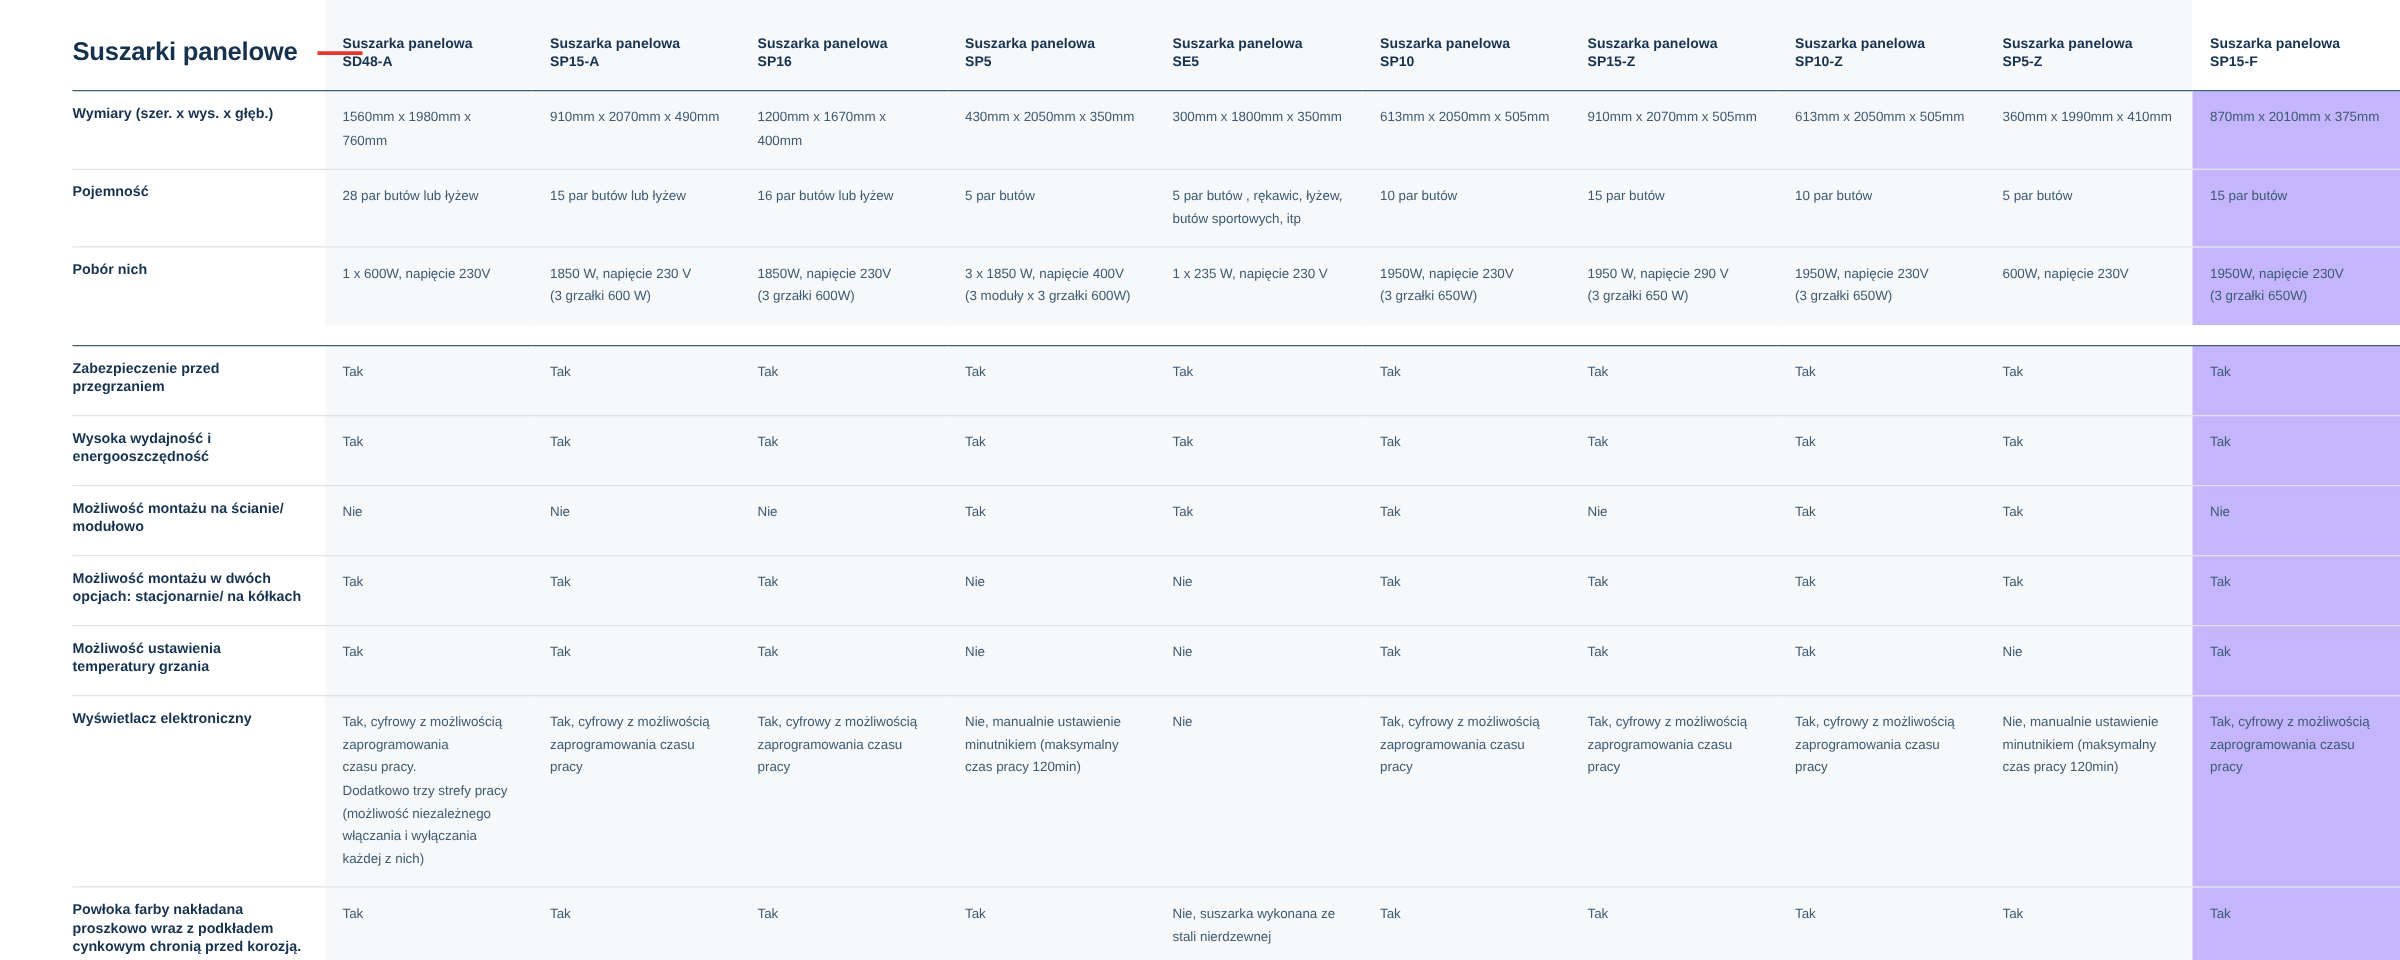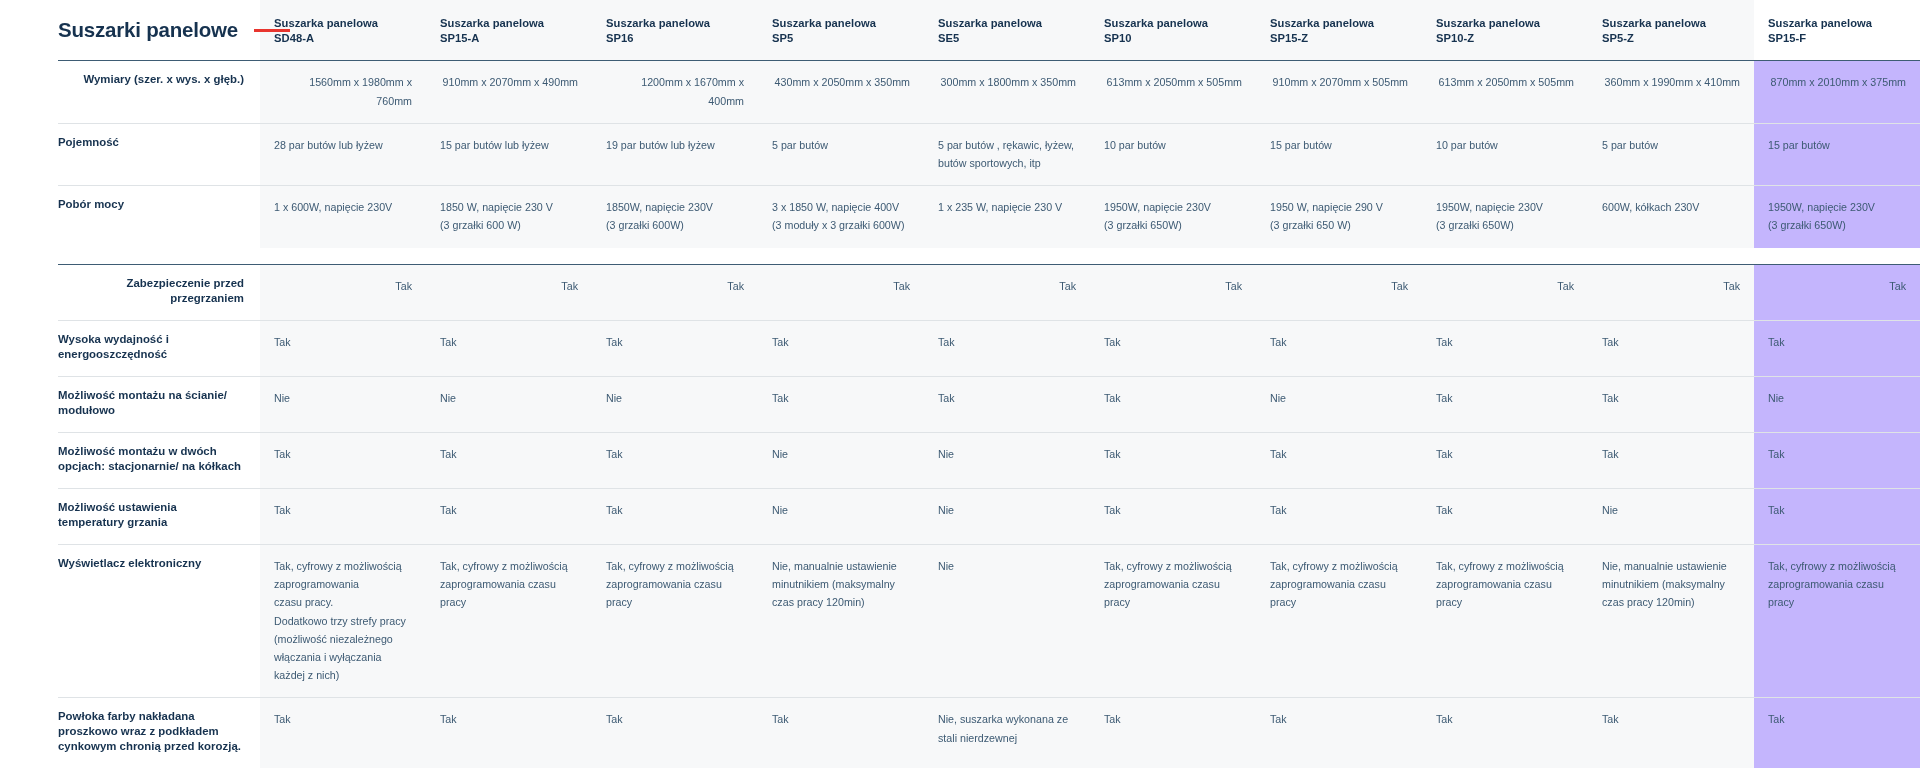--- a/index.html
+++ b/index.html
@@ -65,21 +65,21 @@
   .title-rule {
     width: 36px;
     height: 2.5px;
     background: #e8352e;
     flex: 0 0 auto;
   }
 
   th.col-head {
     background: #f7f8f9;
     text-align: left;
-    padding: 16px 14px 14px 14px;
+    padding: 28px 14px 14px 14px;
     vertical-align: bottom;
   }
   th.col-head .ch-line {
     font-size: 11.2px;
     font-weight: 700;
     line-height: 1.36;
     color: #16324f;
     letter-spacing: 0.05px;
   }
   th.col-head.last { background: #ffffff; }
@@ -102,21 +102,20 @@
     font-size: 11.4px;
     font-weight: 700;
     line-height: 1.32;
     color: #16324f;
     letter-spacing: 0.02px;
   }
 
   tbody tr.first-row th.rowlabel,
   tbody tr.first-row td {
     border-top: 1.6px solid #3e5c74;
-    text-align: right;
   }
   tbody tr.first-row td.last {
     border-top: 1.6px solid #3e5c74;
   }
 
   .val {
     font-size: 10.7px;
     line-height: 1.42;
     color: #3d5a73;
     font-weight: 400;
@@ -213,46 +212,46 @@
           <td class=""><span class="val">613mm x 2050mm x 505mm</span></td>
           <td class=""><span class="val">910mm x 2070mm x 505mm</span></td>
           <td class=""><span class="val">613mm x 2050mm x 505mm</span></td>
           <td class=""><span class="val">360mm x 1990mm x 410mm</span></td>
           <td class="last"><span class="val">870mm x 2010mm x 375mm</span></td>
         </tr>
         <tr>
           <th class="rowlabel" style="white-space: pre-line; margin-left: 32px;">Pojemność</th>
           <td class=""><span class="val">28 par butów lub łyżew</span></td>
           <td class=""><span class="val">15 par butów lub łyżew</span></td>
-          <td class=""><span class="val">19 par butów lub łyżew</span></td>
+          <td class=""><span class="val">16 par butów lub łyżew</span></td>
           <td class=""><span class="val">5 par butów</span></td>
           <td class=""><span class="val">5 par butów , rękawic, łyżew, butów sportowych, itp</span></td>
           <td class=""><span class="val">10 par butów</span></td>
           <td class=""><span class="val">15 par butów</span></td>
           <td class=""><span class="val">10 par butów</span></td>
           <td class=""><span class="val">5 par butów</span></td>
           <td class="last"><span class="val">15 par butów</span></td>
         </tr>
         <tr>
-          <th class="rowlabel" style="white-space: pre-line;">Pobór mocy</th>
+          <th class="rowlabel" style="white-space: pre-line;">Pobór nich</th>
           <td class=""><span class="val">1 x 600W, napięcie 230V</span></td>
           <td class=""><span class="val">1850 W, napięcie 230 V
 (3 grzałki 600 W)</span></td>
           <td class=""><span class="val">1850W, napięcie 230V
 (3 grzałki 600W)</span></td>
           <td class=""><span class="val">3 x 1850 W, napięcie 400V
 (3 moduły x 3 grzałki 600W)</span></td>
           <td class=""><span class="val">1 x 235 W, napięcie 230 V</span></td>
           <td class=""><span class="val">1950W, napięcie 230V
 (3 grzałki 650W)</span></td>
           <td class=""><span class="val">1950 W, napięcie 290 V
 (3 grzałki 650 W)</span></td>
           <td class=""><span class="val">1950W, napięcie 230V
 (3 grzałki 650W)</span></td>
-          <td class=""><span class="val">600W, kółkach 230V</span></td>
+          <td class=""><span class="val">600W, napięcie 230V</span></td>
           <td class="last"><span class="val">1950W, napięcie 230V
 (3 grzałki 650W)</span></td>
         </tr>
         <tr class="gap">
           <th></th>
           <td class="spacer-data"></td>
           <td class="spacer-data"></td>
           <td class="spacer-data"></td>
           <td class="spacer-data"></td>
           <td class="spacer-data"></td>

